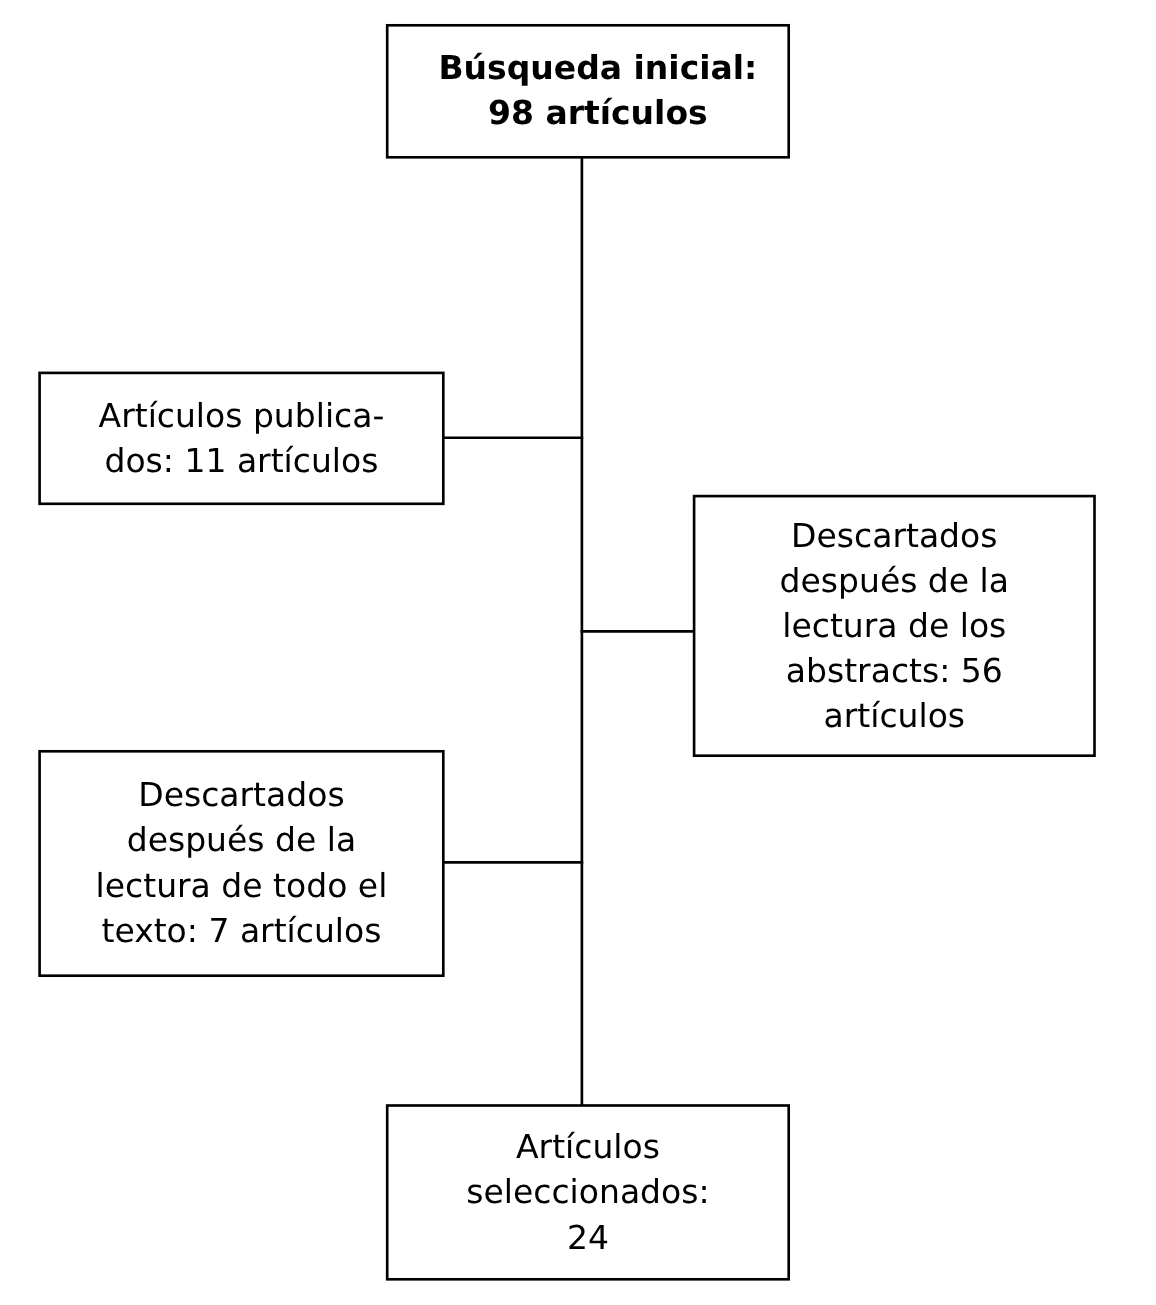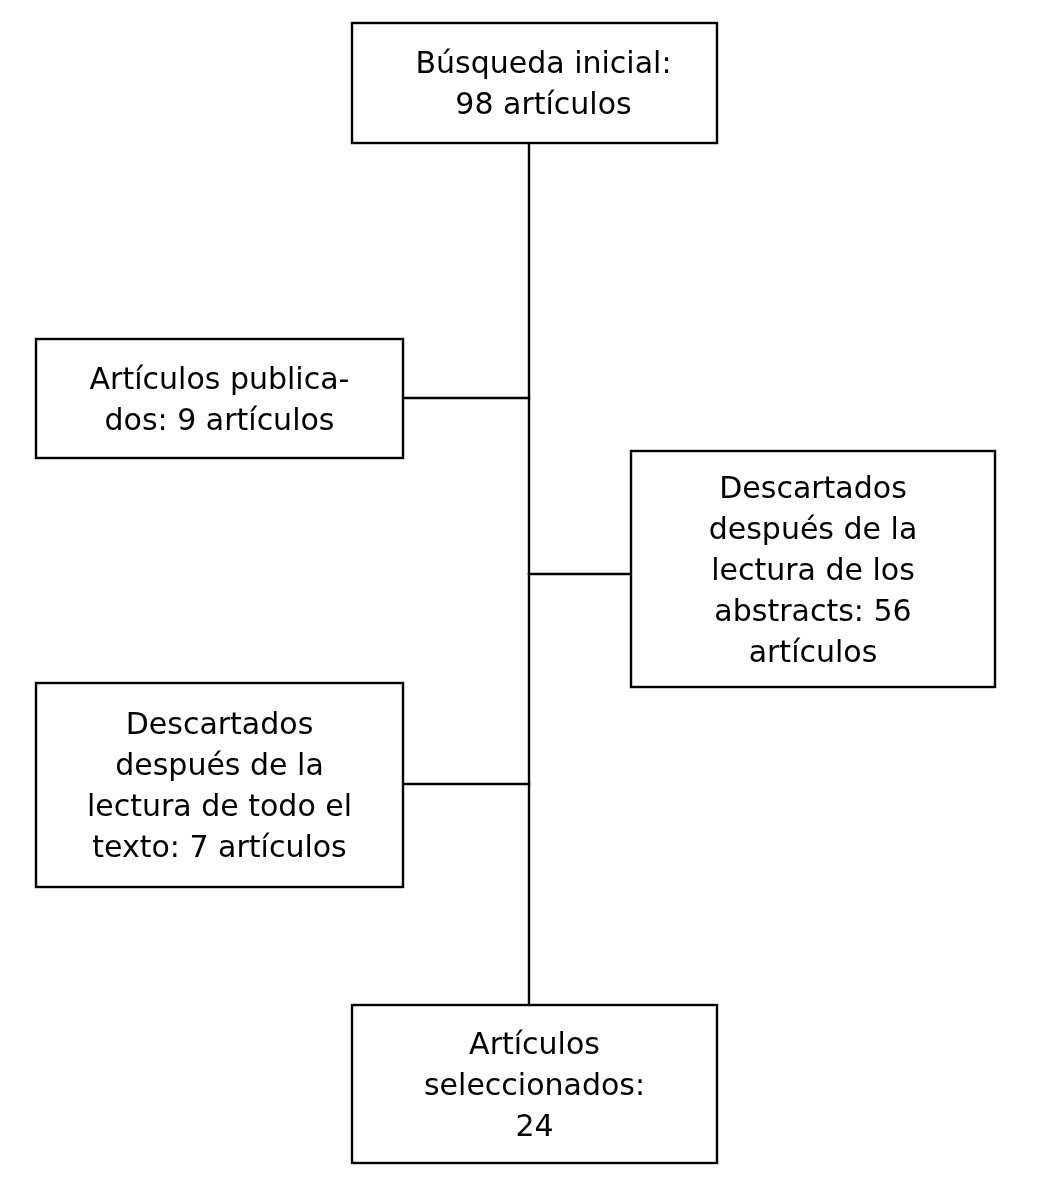--- a/index.html
+++ b/index.html
@@ -71,25 +71,25 @@
 
     <g>
       <rect class="flow-box" x="352" y="23" width="365" height="120"></rect>
       <rect class="flow-box" x="36" y="339" width="367" height="119"></rect>
       <rect class="flow-box" x="631" y="451" width="364" height="236"></rect>
       <rect class="flow-box" x="36" y="683" width="367" height="204"></rect>
       <rect class="flow-box" x="352" y="1005" width="365" height="158"></rect>
     </g>
   </svg>
 
-  <div class="box-label" style="left:352px; top:23px; width:383px; height:120px;">Búsqueda inicial:
+  <div class="box-label" style="left:352px; top:23px; width:383px; height:120px;font-weight:bold;">Búsqueda inicial:
 98 artículos</div>
 
   <div class="box-label" style="left:36px; top:339px; width:367px; height:119px;">Artículos publica-
-dos: 9 artículos</div>
+dos: 11 artículos</div>
 
   <div class="box-label" style="left:631px; top:451px; width:364px; height:236px;">Descartados
 después de la
 lectura de los
 abstracts: 56
 artículos</div>
 
   <div class="box-label" style="left:36px; top:683px; width:367px; height:204px;">Descartados
 después de la
 lectura de todo el

